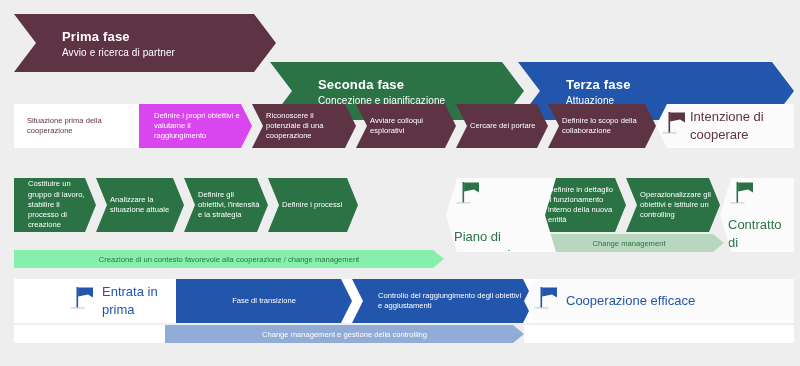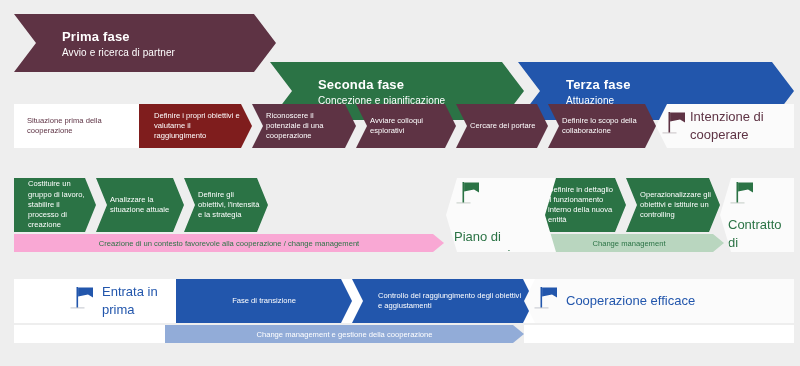--- a/index.html
+++ b/index.html
@@ -85,21 +85,21 @@
       <div class="big">Attuazione</div>
     </div>
   </div>
 
   <div class="row" style="top:104px; height:44px;">
 
     <div class="step plain" style="left:14px; width:125px; color:#5e3344;">
       <span>Situazione prima della cooperazione</span>
     </div>
 
-    <div class="step chev-start" style="left:139px; width:113px; background:#7f1d1d;padding-left:15px;">
+    <div class="step chev-start" style="left:139px; width:113px; background:#d946ef;padding-left:15px;">
       <span>Definire i propri obiettivi e valutarne il raggiungimento</span>
     </div>
     <div class="step chev" style="left:252px; width:104px; background:#5e3344;">
       <span>Riconoscere il potenziale di una cooperazione</span>
     </div>
     <div class="step chev" style="left:356px; width:100px; background:#5e3344;">
       <span>Avviare colloqui esplorativi</span>
     </div>
     <div class="step chev" style="left:456px; width:92px; background:#5e3344;">
       <span>Cercare dei portare</span>
@@ -123,29 +123,32 @@
   <div class="row" style="top:178px; height:54px;">
     <div class="step chev-start" style="left:14px; width:82px; background:#2b7345;">
       <span>Costituire un gruppo di lavoro, stabilire il processo di creazione</span>
     </div>
     <div class="step chev" style="left:96px; width:88px; background:#2b7345;">
       <span>Analizzare la situazione attuale</span>
     </div>
     <div class="step chev" style="left:184px; width:84px; background:#2b7345;">
       <span>Definire gli obiettivi, l'intensità e la strategia</span>
     </div>
+    <div class="step chev" style="left:268px; width:90px; background:#2b7345;">
+      <span>Definire i processi</span>
+    </div>
     <div class="step chev" style="left:534px; width:92px; background:#2b7345;">
       <span>Definire in dettaglio il funzionamento interno della nuova entità</span>
     </div>
     <div class="step chev" style="left:626px; width:94px; background:#2b7345;">
       <span>Operazionalizzare gli obiettivi e istituire un controlling</span>
     </div>
   </div>
 
-  <div class="banner pointed" style="left:14px; top:234px; width:430px; background:#f9a8d4; color:#2b7345;align-items:center;">
+  <div class="banner pointed" style="left:14px; top:250px; width:430px; background:#86efac; color:#2b7345;align-items:center;">
     <span>Creazione di un contesto favorevole alla cooperazione / change management</span>
   </div>
   <div class="banner pointed-both" style="left:534px; top:234px; width:190px; background:#b9d6bf; color:#2b7345;">
     <span>Change management</span>
   </div>
 
   <div class="milestone notch-left" style="left:446px; top:178px; height:74px; width:110px;
               clip-path:polygon(11px 0, 100% 0, calc(100% - 11px) 50%, 100% 100%, 11px 100%, 0 50%);
               display:block;">
     <div style="position:relative; width:100%; height:100%;">
@@ -201,17 +204,17 @@
           <path d="M10.1 4.6 H25 V14.6 L20 11.6 L10.1 13.6 Z" fill="#2256ac"></path>
           <rect x="2.5" y="24.4" width="14" height="1" fill="#c2c6cd"></rect>
         </svg>
       </div>
       <span class="ms-label" style="color:#2256ac;">Cooperazione efficace</span>
     </div>
   </div>
 
   <div class="spacer-white" style="left:14px; top:325px; width:162px;"></div>
   <div class="banner pointed" style="left:165px; top:325px; width:359px; background:#92acd8;">
-    <span>Change management e gestione della cooperazione</span>
+    <span>Change management e gestione della controlling</span>
   </div>
   <div class="white-plate" style="left:524px; top:325px; width:270px; height:18px; background:#ffffff;"></div>
 
 </div>
 
 </body></html>

